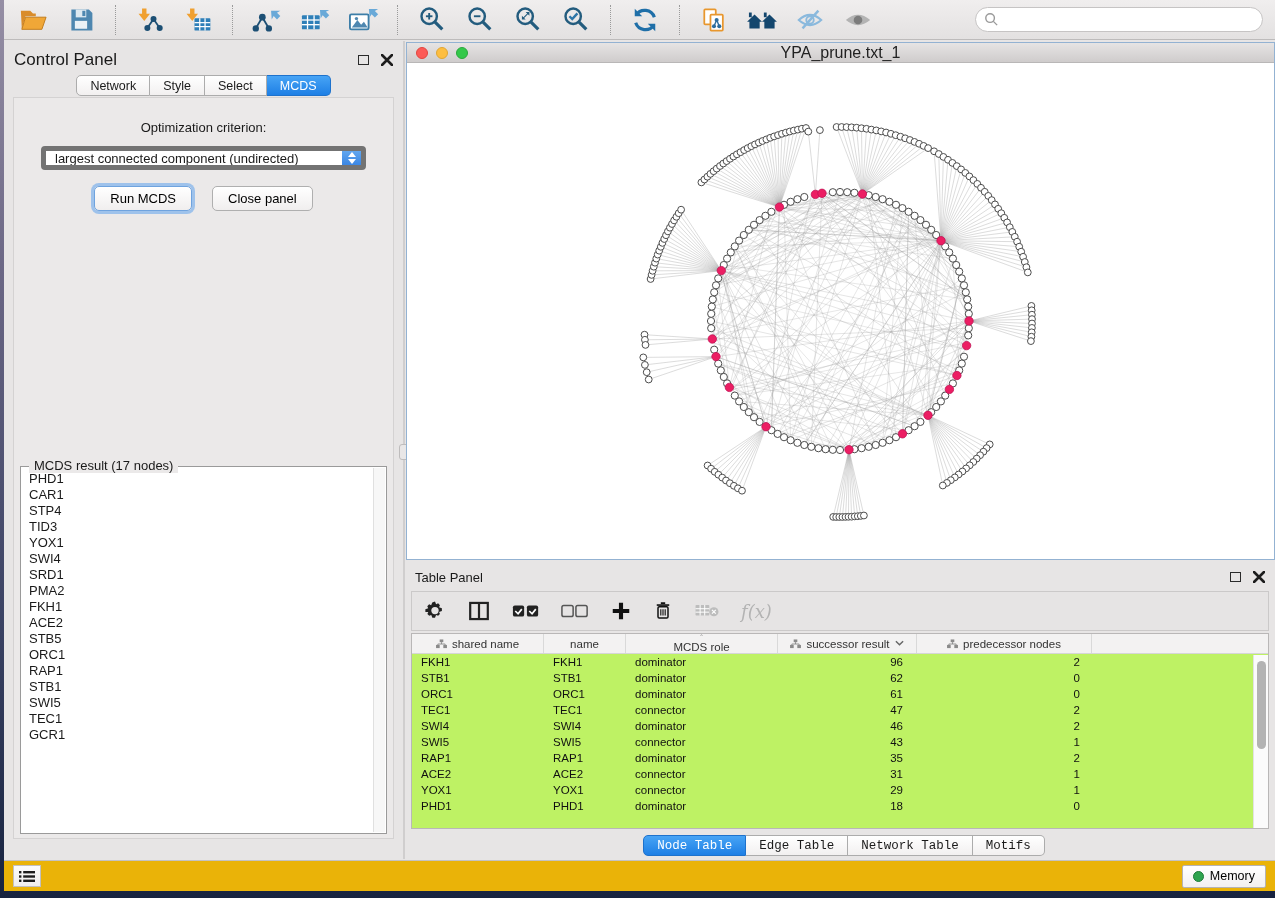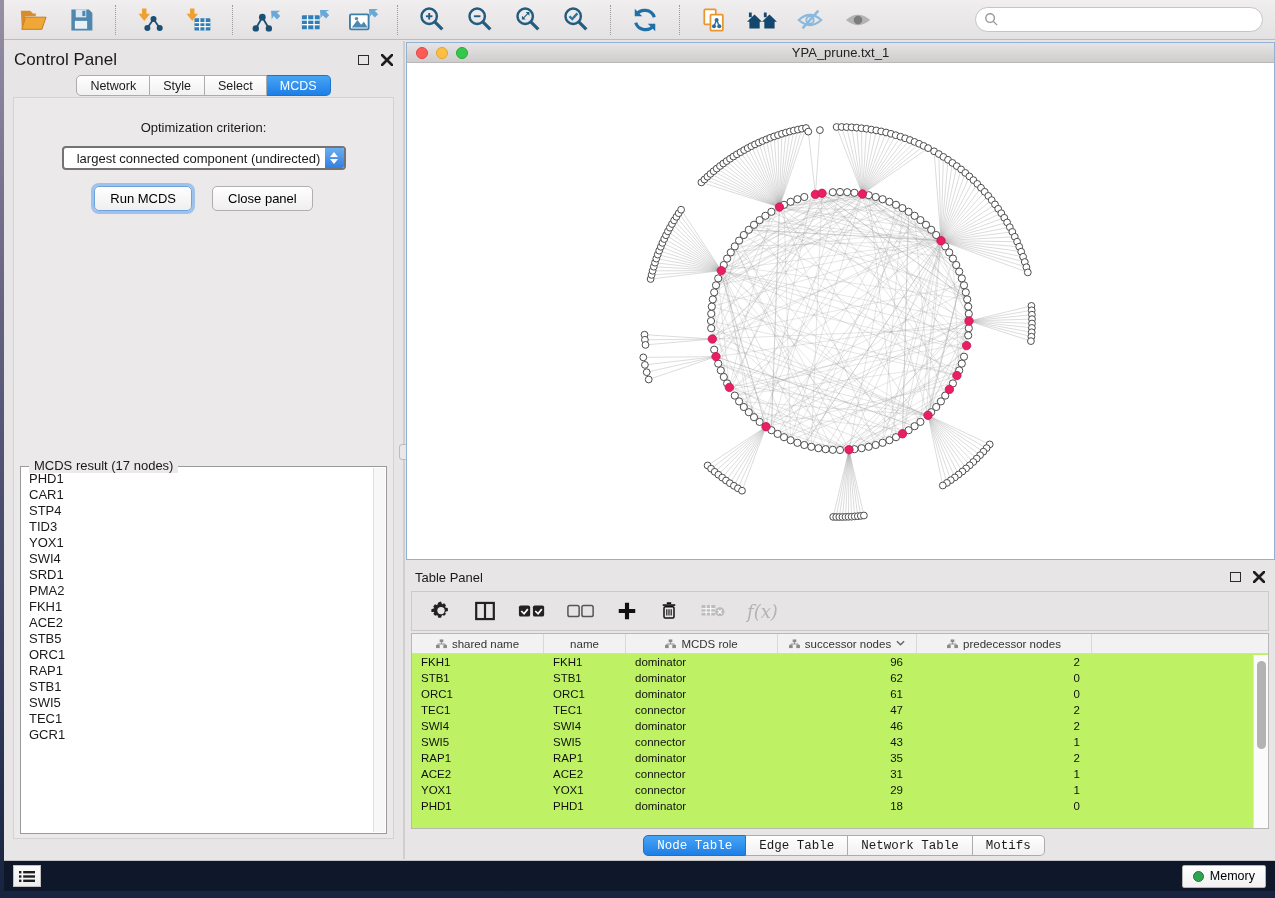--- a/index.html
+++ b/index.html
@@ -33,22 +33,22 @@
   .seg .tab { height:21px; padding:0 13px; display:flex; align-items:center; font-size:12.5px;
     background:linear-gradient(#ffffff,#f2f0f0); border:1px solid #ACACAC; border-left:none; cursor:pointer; }
   .seg .tab:first-child { border-left:1px solid #ACACAC; border-radius:5px 0 0 5px; }
   .seg .tab:last-child { border-radius:0 5px 5px 0; }
   .seg .tab.active { background:linear-gradient(#47A4F5,#1E7FE5); border-color:#1E72CC; color:#fff; }
   .cp-tabs { display:flex; justify-content:center; margin-top:2px; }
   .cp-body { position:absolute; top:56px; left:9px; right:9px; bottom:20px;
     background:#EBE9E9; border:1px solid #D4D2D2; }
   .opt-label { text-align:center; margin-top:22px; font-size:13px; }
   .opt-row { display:flex; justify-content:center; margin-top:11px; }
-  .select { width:284px; height:24px; background:#fff; border:2px solid #737373; border-radius:4px;
-    display:flex; align-items:center; cursor:pointer; overflow:hidden;text-align:center; }
+  .select { width:325px; height:24px; background:#fff; border:5px solid #737373; border-radius:4px;
+    display:flex; align-items:center; cursor:pointer; overflow:hidden; }
   .select .sel-text { flex:1; padding-left:9px; font-size:13px; white-space:nowrap; }
   .stepper { width:19px; height:24px; background:linear-gradient(#6FB1F2,#2D7BE0);
     display:flex; flex-direction:column; align-items:center; justify-content:center; gap:2px; }
   .stepper i { width:0; height:0; border-left:4px solid transparent; border-right:4px solid transparent; display:block; }
   .stepper .up { border-bottom:5px solid #fff; }
   .stepper .dn { border-top:5px solid #fff; }
   .btn-row { display:flex; justify-content:center; gap:20px; margin-top:16px; }
   .btn { height:25px; padding:0 15px; background:linear-gradient(#ffffff,#F0EEEE);
     border:1px solid #AFAFAF; border-radius:5px; font-size:13px; font-family:inherit; cursor:pointer; }
   .btn.focus { box-shadow:0 0 0 3px rgba(106,168,236,.6); border-color:#6FA3DE; }
@@ -64,52 +64,52 @@
   .right-col { position:absolute; top:41px; left:401px; right:0; bottom:32px; }
   .network-panel { position:absolute; top:1px; left:1px; right:0; height:518px;
     border:1px solid #93B2D2; background:#fff; }
   .nv-titlebar { height:20px; background:linear-gradient(#E6E4E4,#CFCCCC);
     border-bottom:1px solid #B9B7B7; position:relative; display:flex; align-items:center; }
   .lights { display:flex; gap:8px; margin-left:9px; }
   .light { width:12px; height:12px; border-radius:50%; display:inline-block; cursor:pointer; }
   .light.red { background:#FC5B57; border:1px solid #E2463F; }
   .light.yellow { background:#FDBE41; border:1px solid #E0A633; }
   .light.green { background:#34C84A; border:1px solid #2AA83C; }
-  .nv-title { position:absolute; left:0; right:0; text-align:center; font-size:13px; color:#222; }
+  .nv-title { position:absolute; left:0; right:0; text-align:center; font-size:16px; color:#222; }
   .nv-canvas { position:absolute; top:20px; left:0; right:0; bottom:0; background:#fff; }
   .nv-canvas svg { width:100%; height:100%; display:block; }
 
   
   .table-panel { position:absolute; top:524px; left:0; right:0; bottom:0; background:#E7E5E5; }
   .tp-header { height:24px; display:flex; align-items:center; padding:0 10px; }
   .tp-toolbar { position:absolute; top:26px; left:6px; right:6px; height:40px;
-    background:#E6E4E4; border:1px solid #CBC9C9; display:flex; align-items:center; gap:21px; padding-left:18px; }
+    background:#E6E4E4; border:1px solid #CBC9C9; display:flex; align-items:center; gap:21px; padding-left:12px; }
   .tico { display:flex; align-items:center; justify-content:center; cursor:pointer; }
   .fx { font-family:"DejaVu Serif", serif; font-style:italic; font-size:18px; color:#B3B3B3; cursor:default; }
   .tp-table { position:absolute; top:68px; left:6px; right:6px; bottom:30px;
     background:#bef264; border:1px solid #B9B7B7; overflow:hidden; }
   .thead { display:flex; height:20px; background:#F3F2F2; border-bottom:1px solid #D6D6D6; }
   .th { display:flex; align-items:center; justify-content:center; gap:5px;
     border-right:1px solid #D9D9D9; font-size:11.5px; color:#333; cursor:pointer; }
   .trow { display:flex; height:16px; cursor:default; }
   .tcell { font-size:11.5px; color:#111; line-height:16px; white-space:nowrap; overflow:hidden; }
   .c0 { width:132px; padding-left:9px; }
   .c1 { width:82px;  padding-left:9px; }
-  .c2 { width:152px; padding-left:9px; }
+  .c2 { width:152px; padding-left:9px;flex-direction:column; }
   .c3 { width:139px; text-align:right; padding-right:14px; }
   .c4 { width:175px; text-align:right; padding-right:12px; }
   .th.c0,.th.c1,.th.c2,.th.c3,.th.c4 { padding:0; justify-content:center; text-align:center; }
   .tb-scroll { position:absolute; top:21px; right:0; bottom:0; width:15px;
     background:#FBFBFB; border-left:1px solid #E2E2E2; }
   .tb-thumb { position:absolute; top:6px; left:3px; width:9px; height:88px; border-radius:5px; background:#B3B3B3; }
   .tp-tabs { position:absolute; bottom:3px; left:8px; right:0; display:flex; justify-content:center;font-family:Liberation Mono, monospace; }
 
   
   .status-bar { position:absolute; bottom:0; left:0; right:0; height:31px;
-    background:#0f172a; border-top:1px solid #C4C2C2; display:flex; align-items:center; padding:0 9px; }
+    background:#eab308; border-top:1px solid #C4C2C2; display:flex; align-items:center; padding:0 9px; }
   .list-btn { width:28px; height:22px; background:linear-gradient(#fbfbfb,#efeded);
     border:1px solid #C2C0C0; display:flex; align-items:center; justify-content:center; cursor:pointer; }
   .mem-btn { margin-left:auto; height:23px; background:linear-gradient(#ffffff,#F2F0F0);
     border:1px solid #B5B3B3; border-radius:2px; display:flex; align-items:center; gap:6px;
     padding:0 10px; font-size:12.5px; cursor:pointer; }
   .mem-dot { width:11px; height:11px; border-radius:50%; }
 </style>
 </head>
 <body>
 
@@ -1089,21 +1089,21 @@
           </div>
           <div class="th c3">
             <svg width="11" height="10" viewBox="0 0 12 11">
                 <g fill="#8a8a8a">
                   <rect x="4" y="0.5" width="4" height="3"></rect>
                   <rect x="0" y="6.5" width="4" height="3.5"></rect>
                   <rect x="8" y="6.5" width="4" height="3.5"></rect>
                 </g>
                 <path d="M6 3.5v2M2 6.5v-1h8v1" stroke="#8a8a8a" fill="none"></path>
               </svg>
-            <span>successor nodes</span>
+            <span>successor result</span>
             <svg width="9" height="7" viewBox="0 0 10 7">
                 <path d="M1 1l4 4 4-4" fill="none" stroke="#666" stroke-width="1.6"></path>
               </svg>
           </div>
           <div class="th c4">
             <svg width="11" height="10" viewBox="0 0 12 11">
                 <g fill="#8a8a8a">
                   <rect x="4" y="0.5" width="4" height="3"></rect>
                   <rect x="0" y="6.5" width="4" height="3.5"></rect>
                   <rect x="8" y="6.5" width="4" height="3.5"></rect>

